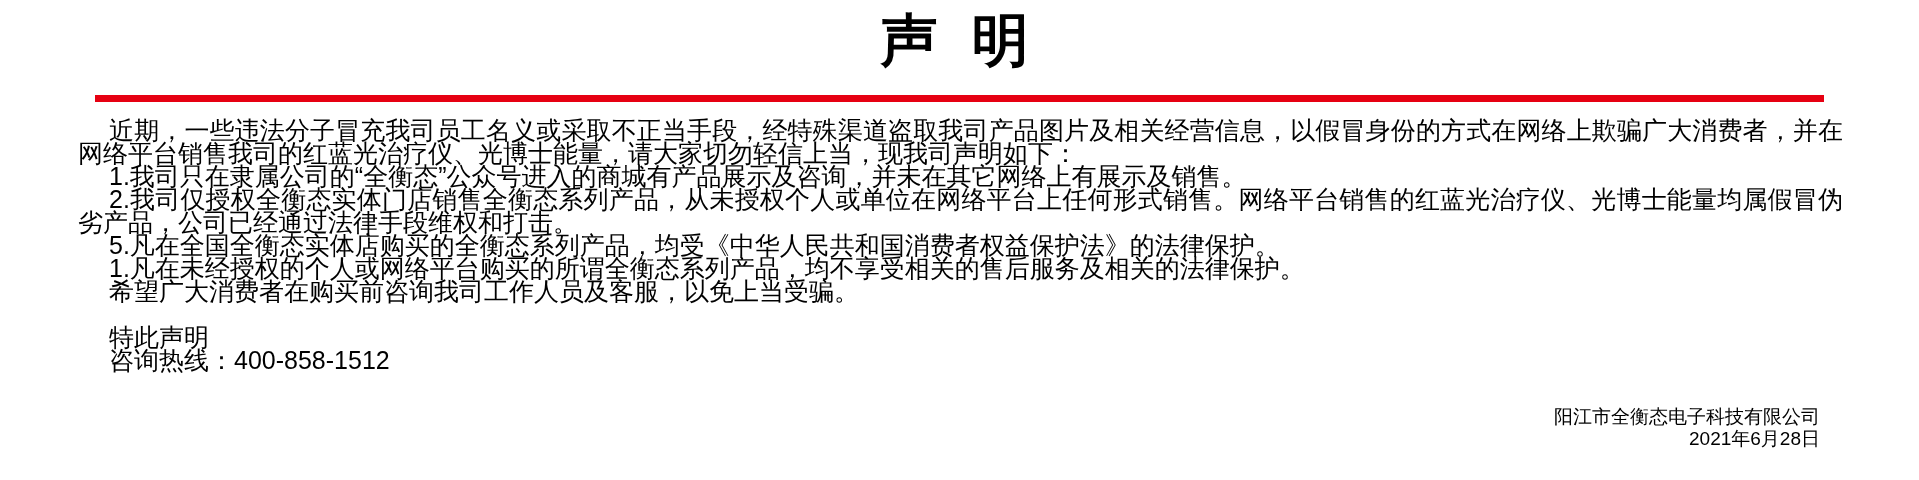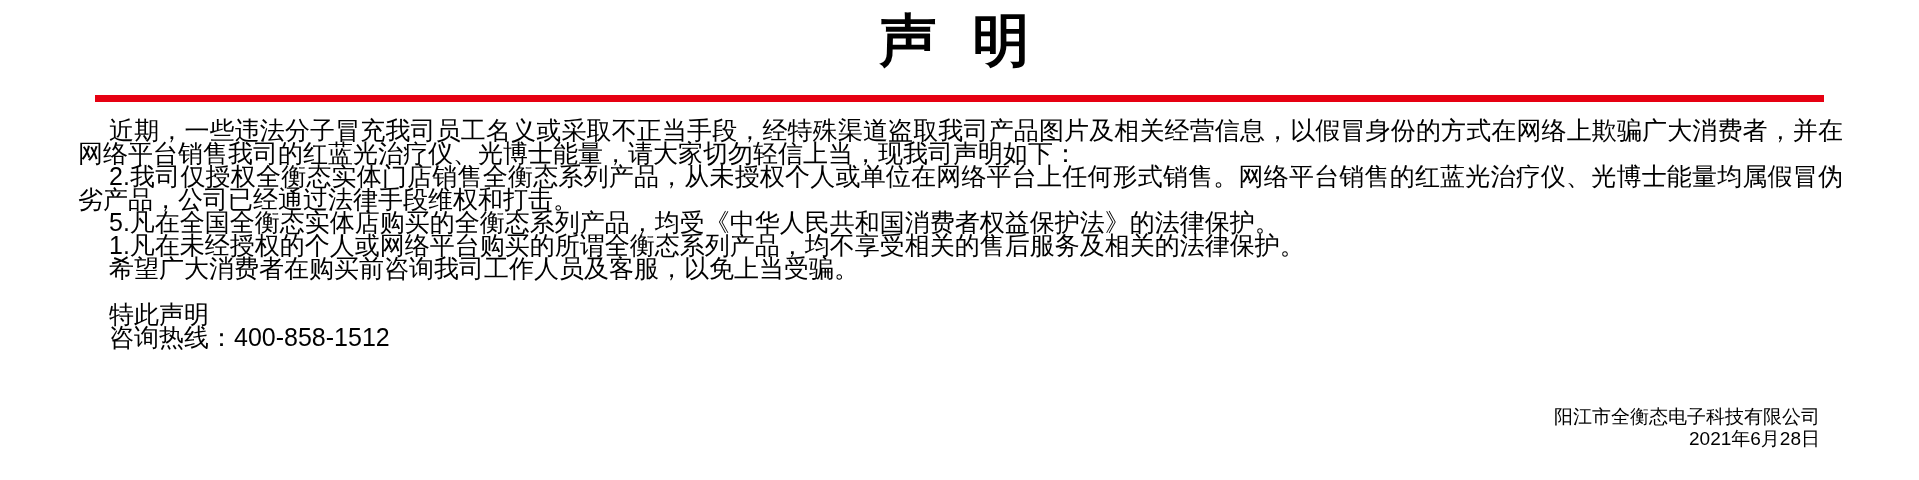--- a/index.html
+++ b/index.html
@@ -14,20 +14,21 @@
     position: relative;
   }
   .title {
     margin: 8px 0 0 0;
     text-align: center;
     font-size: 57px;
     line-height: 1.15;
     font-weight: 900;
     letter-spacing: 10px;
     
+    font-family: Liberation Serif, serif;
   }
   .divider {
     height: 7px;
     margin: 21px 95px 0 95px;
     background: #e60012; 
   }
   .doc-body {
     margin: 17px 76px 0 78px;
     font-size: 25px;
     line-height: 23px;
@@ -48,20 +49,21 @@
 </style>
 </head>
 <body>
 
 <h1 class="title">声 明</h1>
 
 <div class="divider" style="background: rgb(230, 0, 18);"></div>
 
 <div class="doc-body">
   <p class="p-indent">近期，一些违法分子冒充我司员工名义或采取不正当手段，经特殊渠道盗取我司产品图片及相关经营信息，以假冒身份的方式在网络上欺骗广大消费者，并在网络平台销售我司的红蓝光治疗仪、光博士能量，请大家切勿轻信上当，现我司声明如下：</p>
+  <p class="p-indent">1.我司只在隶属公司的“全衡态”公众号进入的商城有产品展示及咨询，并未在其它网络上有展示及销售。</p>
   <p class="p-indent">2.我司仅授权全衡态实体门店销售全衡态系列产品，从未授权个人或单位在网络平台上任何形式销售。网络平台销售的红蓝光治疗仪、光博士能量均属假冒伪劣产品，公司已经通过法律手段维权和打击。</p>
   <p class="p-indent">5.凡在全国全衡态实体店购买的全衡态系列产品，均受《中华人民共和国消费者权益保护法》的法律保护。</p>
   <p class="p-indent">1.凡在未经授权的个人或网络平台购买的所谓全衡态系列产品，均不享受相关的售后服务及相关的法律保护。</p>
   <p class="p-indent">希望广大消费者在购买前咨询我司工作人员及客服，以免上当受骗。</p>
   <p class="p-indent gap-above">特此声明</p>
   <p class="p-indent">咨询热线：400-858-1512</p>
 </div>
 
 <div class="signature">
   <p>阳江市全衡态电子科技有限公司</p>

